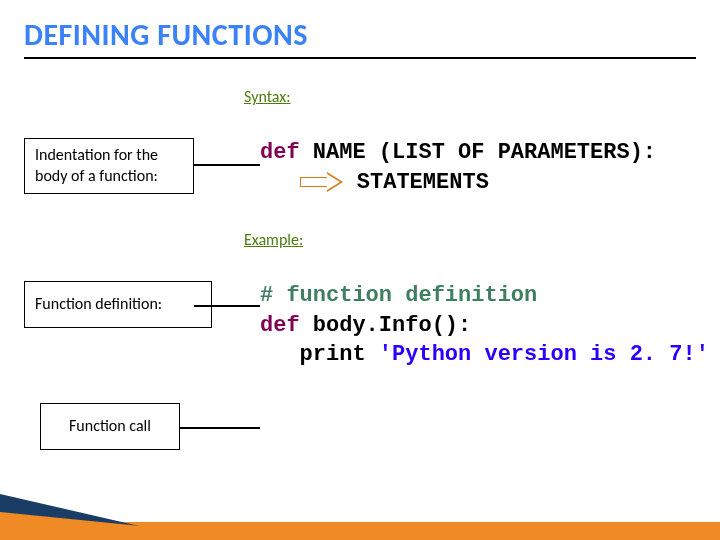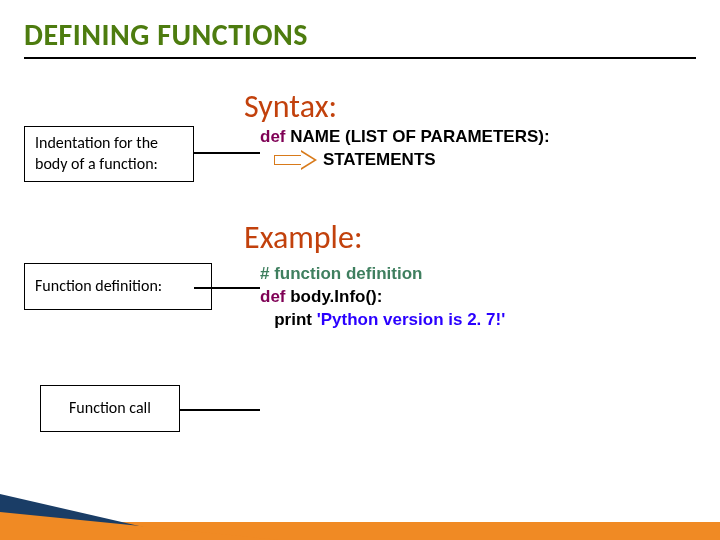--- a/index.html
+++ b/index.html
@@ -9,33 +9,34 @@
     background: #fff;
     font-family: Calibri, Arial, sans-serif;
     position: relative;
     overflow: hidden;
   }
   .title {
     font-size: 30px;
     font-weight: 700;
     letter-spacing: 0.5px;
     padding: 16px 0 0 24px;
-    color: #4d7c0f;
+    color: #3b82f6;
   }
   .title-rule {
     height: 2px;
     background: #000;
     margin: 4px 24px 0 24px;
   }
   .section-heading {
-    font-size: 32px;
-    color: #c2410c;
+    font-size: 16px;
+    color: #4d7c0f;
     margin-left: 244px;
     margin-top: 28px;
     font-weight: 400;
+    text-decoration: underline;
   }
   .section-heading.example {
     margin-top: 22px;
   }
   .callout {
     position: absolute;
     border: 1.5px solid #000;
     background: #fff;
     font-size: 16px;
     padding: 6px 10px;
@@ -43,26 +44,27 @@
   }
   .callout-1 { left: 24px; top: 0; width: 170px; }
   .callout-2 { left: 24px; top: 0; width: 188px; padding: 12px 10px; }
   .callout-3 { left: 40px; top: 0; width: 140px; padding: 12px 28px; text-align: center; }
   .connector {
     position: absolute;
     height: 1.5px;
     background: #000;
   }
   .codeblock {
-    font-family: Liberation Sans, sans-serif;
-    font-size: 17px;
+    font-family: Liberation Mono, monospace;
+    font-size: 22px;
     font-weight: 700;
     line-height: 1.35;
     margin-left: 260px;
     white-space: pre;
+    margin-top: 32px;
   }
   .kw { color: #7f0055; }
   .cm { color: #3f7f5f; }
   .lit { color: #2a00ff; }
   .arrow {
     display: inline-block;
     width: 44px;
     height: 16px;
     position: relative;
     vertical-align: middle;

